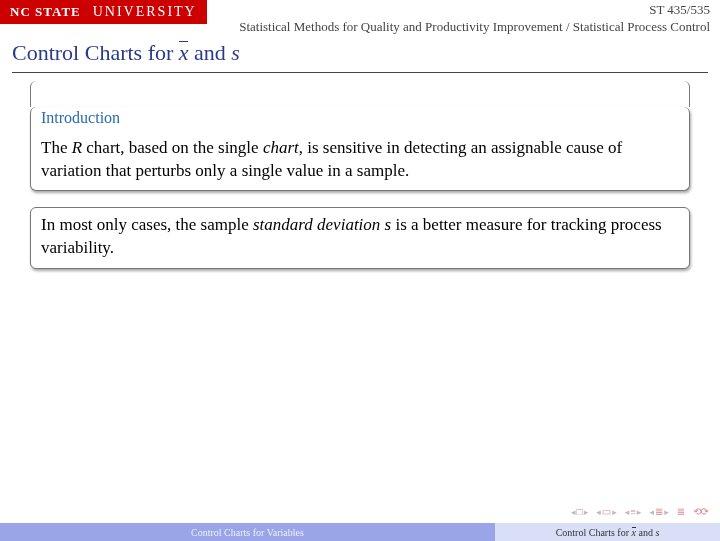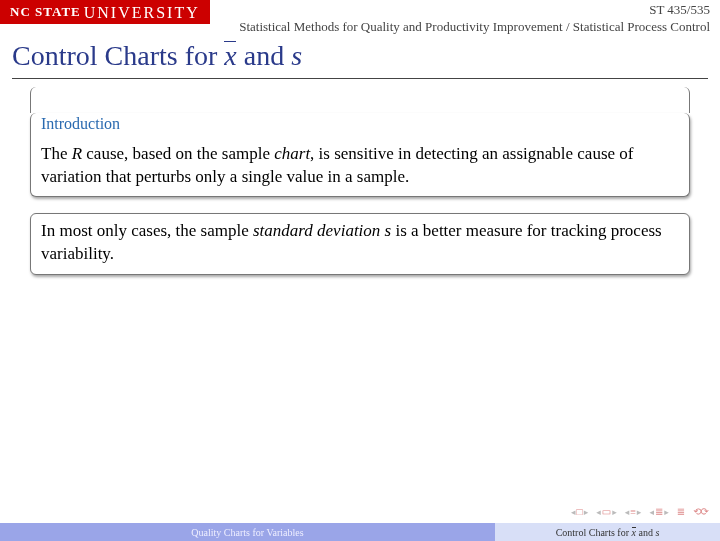--- a/index.html
+++ b/index.html
@@ -21,37 +21,37 @@
     color: #fff;
     font-weight: bold;
     font-size: 13px;
     padding: 4px 10px;
     letter-spacing: 1px;
     height: 24px;
     display: flex;
     align-items: flex-start;
   }
   .logo .ncstate { font-weight: 900; }
-  .logo .univ { font-weight: 400; margin-left: 3px; letter-spacing: 2px; font-size: 16px; }
+  .logo .univ { font-weight: 400; margin-left: 12px; letter-spacing: 2px; font-size: 14px; }
   .course-info {
     margin-left: auto;
     text-align: right;
     font-size: 13px;
     color: #444;
     padding: 2px 10px 0 0;
     line-height: 1.3;
   }
   .title-area {
     border-bottom: 1px solid #444;
     margin: 0 12px;
     padding: 12px 0 6px 0;
   }
   .title {
     color: #2a3a8a;
-    font-size: 28px;
+    font-size: 22px;
     font-weight: 400;
   }
   .content {
     padding: 60px 30px 0 30px;
   }
   .intro-label {
     color: #2a6ab0;
     font-size: 16px;
     margin-bottom: 6px;
   }
@@ -166,21 +166,21 @@
 <div class="title-area">
   <h1 class="title">
     <span>Control Charts for </span><span class="xbar">x</span><span> and </span><span class="italic">s</span>
   </h1>
 </div>
 
 <div class="content">
   <div class="block first">
     <div class="intro-label" style="margin-top:-26px; margin-bottom:8px;">Introduction</div>
     <p>
-      <span>The </span><span class="italic">R</span><span> cause, based on the sample </span><span class="italic">chart</span><span>, is sensitive in detecting an assignable cause of variation that perturbs only a single value in a sample.</span>
+      <span>The </span><span class="italic">R</span><span> chart, based on the single </span><span class="italic">chart</span><span>, is sensitive in detecting an assignable cause of variation that perturbs only a single value in a sample.</span>
     </p>
   </div>
 
   <div class="block">
     <p>
       <span>In most only cases, the sample </span><span class="italic">standard deviation s</span><span> is a better measure for tracking process variability.</span>
     </p>
   </div>
 
 </div>
@@ -204,17 +204,17 @@
   <span class="group">
       <span class="sym">◂</span>
       <span class="red">≣</span>
       <span class="sym">▸</span>
     </span>
   <span class="red">≣</span>
   <span class="red" style="letter-spacing:-1px;">⟲⟳</span>
 </div>
 
 <div class="footer">
-  <div class="footer-seg footer-section">Quality Charts for Variables</div>
+  <div class="footer-seg footer-section">Control Charts for Variables</div>
   <div class="footer-seg footer-sub">
     <span>Control Charts for </span>&nbsp;<span class="xbar-sm">x</span>&nbsp;<span> and </span>&nbsp;<span style="font-style:italic">s</span>
   </div>
 </div>
 
 </body></html>

